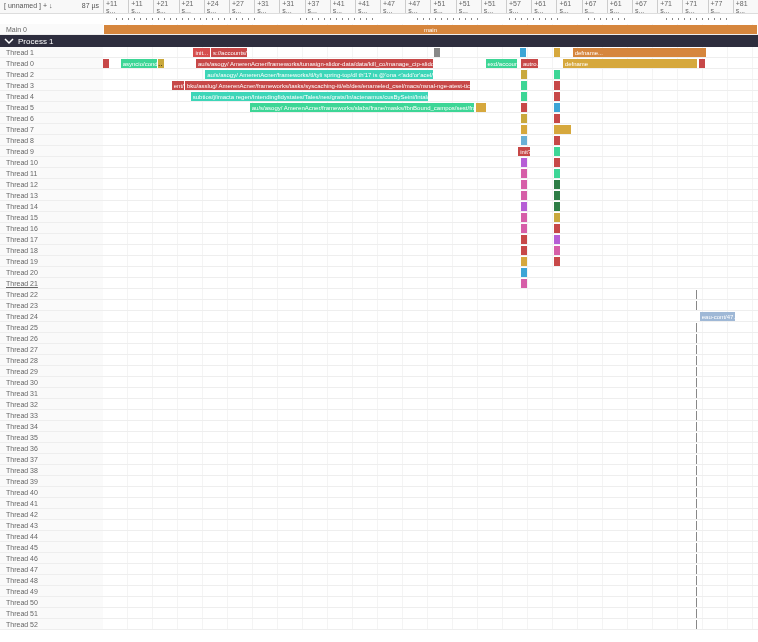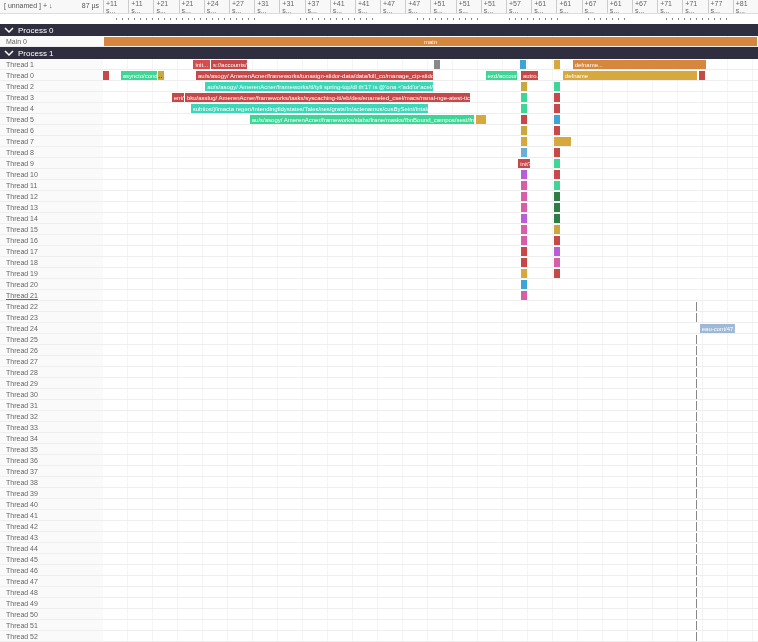--- a/index.html
+++ b/index.html
@@ -65,26 +65,20 @@
     <div class="dot-strip" style="left:2%;width:22%"></div>
     <div class="dot-strip" style="left:30%;width:12%"></div>
     <div class="dot-strip" style="left:48%;width:10%"></div>
     <div class="dot-strip" style="left:62%;width:8%"></div>
     <div class="dot-strip" style="left:74%;width:6%"></div>
     <div class="dot-strip" style="left:86%;width:10%"></div>
   </div>
 </div>
 
 <div id="sections">
-    <div class="section-header">
-      <span class="chev"><svg viewBox="0 0 10 10">
-          <path d="M1 3 L5 7 L9 3" stroke="#fff" fill="none" stroke-width="1.5"></path>
-        </svg></span>
-      <span>Process 0</span>
-    </div>
     <div class="row">
       <div class="row-label">Main 0</div>
       <div class="row-track">
         <div class="bar" style="left: 0.2%; width: 99.6%; background: rgb(214, 134, 61); justify-content: center;">main</div>
       </div>
     </div>
     <div class="section-header">
       <span class="chev"><svg viewBox="0 0 10 10">
           <path d="M1 3 L5 7 L9 3" stroke="#fff" fill="none" stroke-width="1.5"></path>
         </svg></span>

